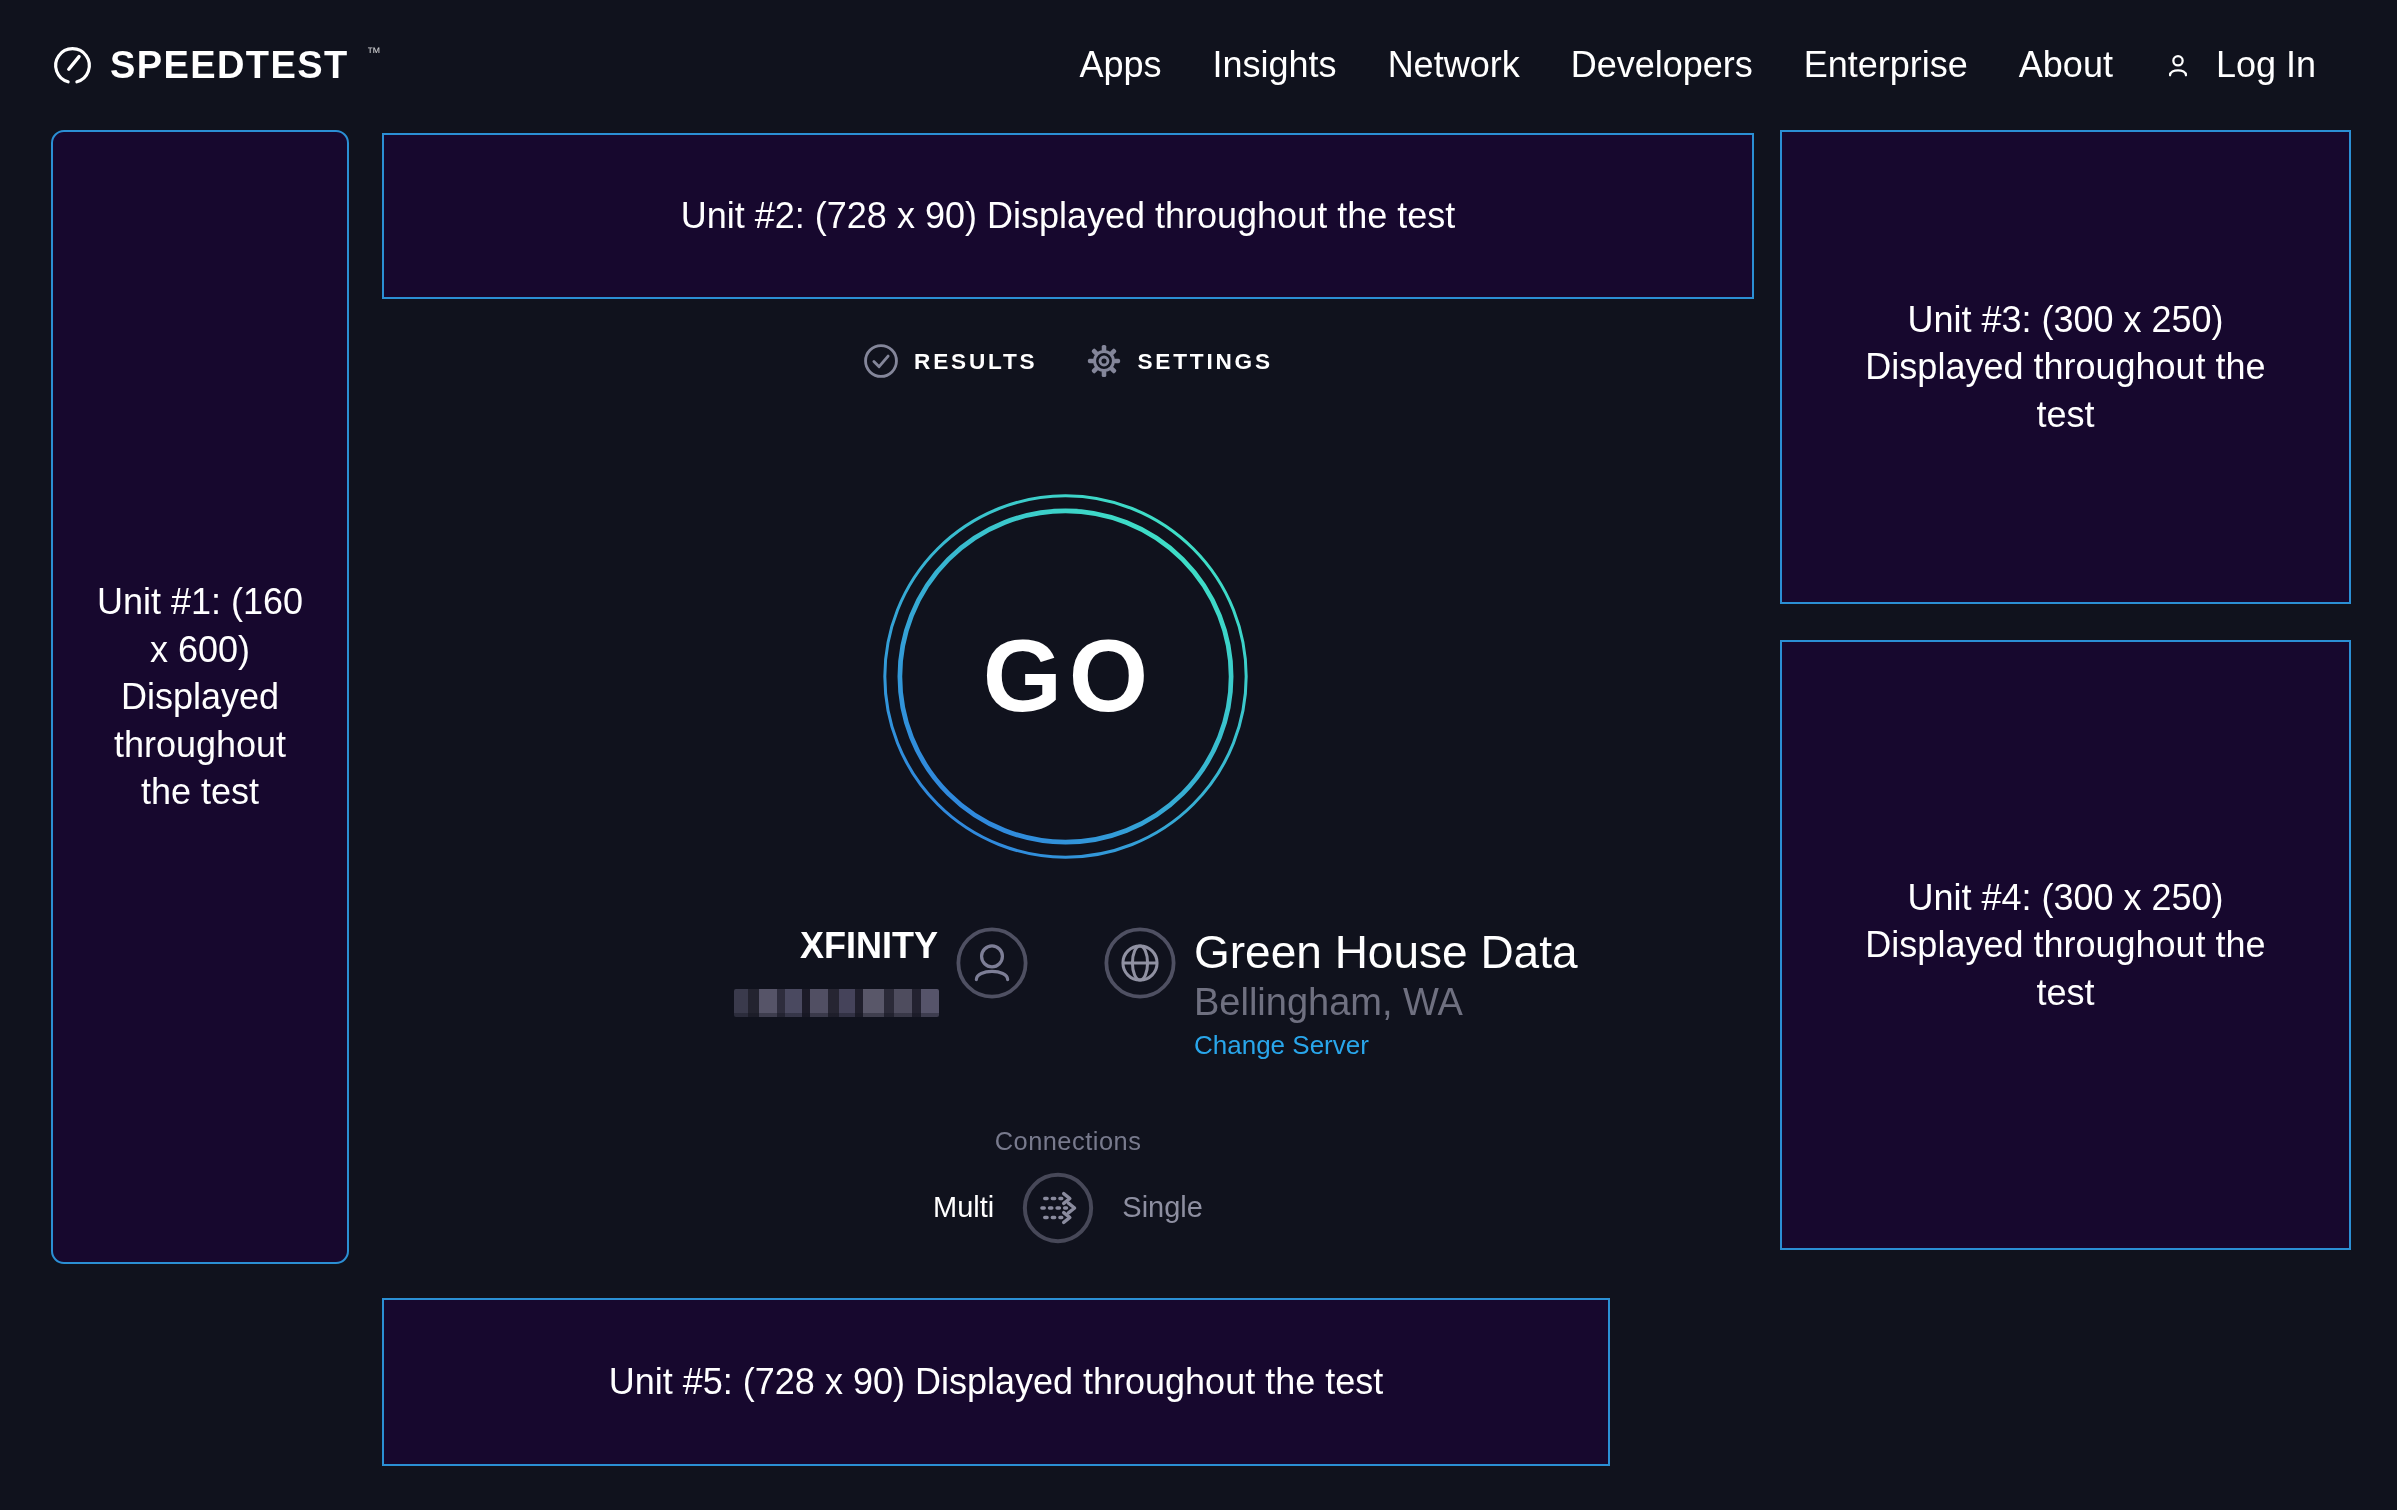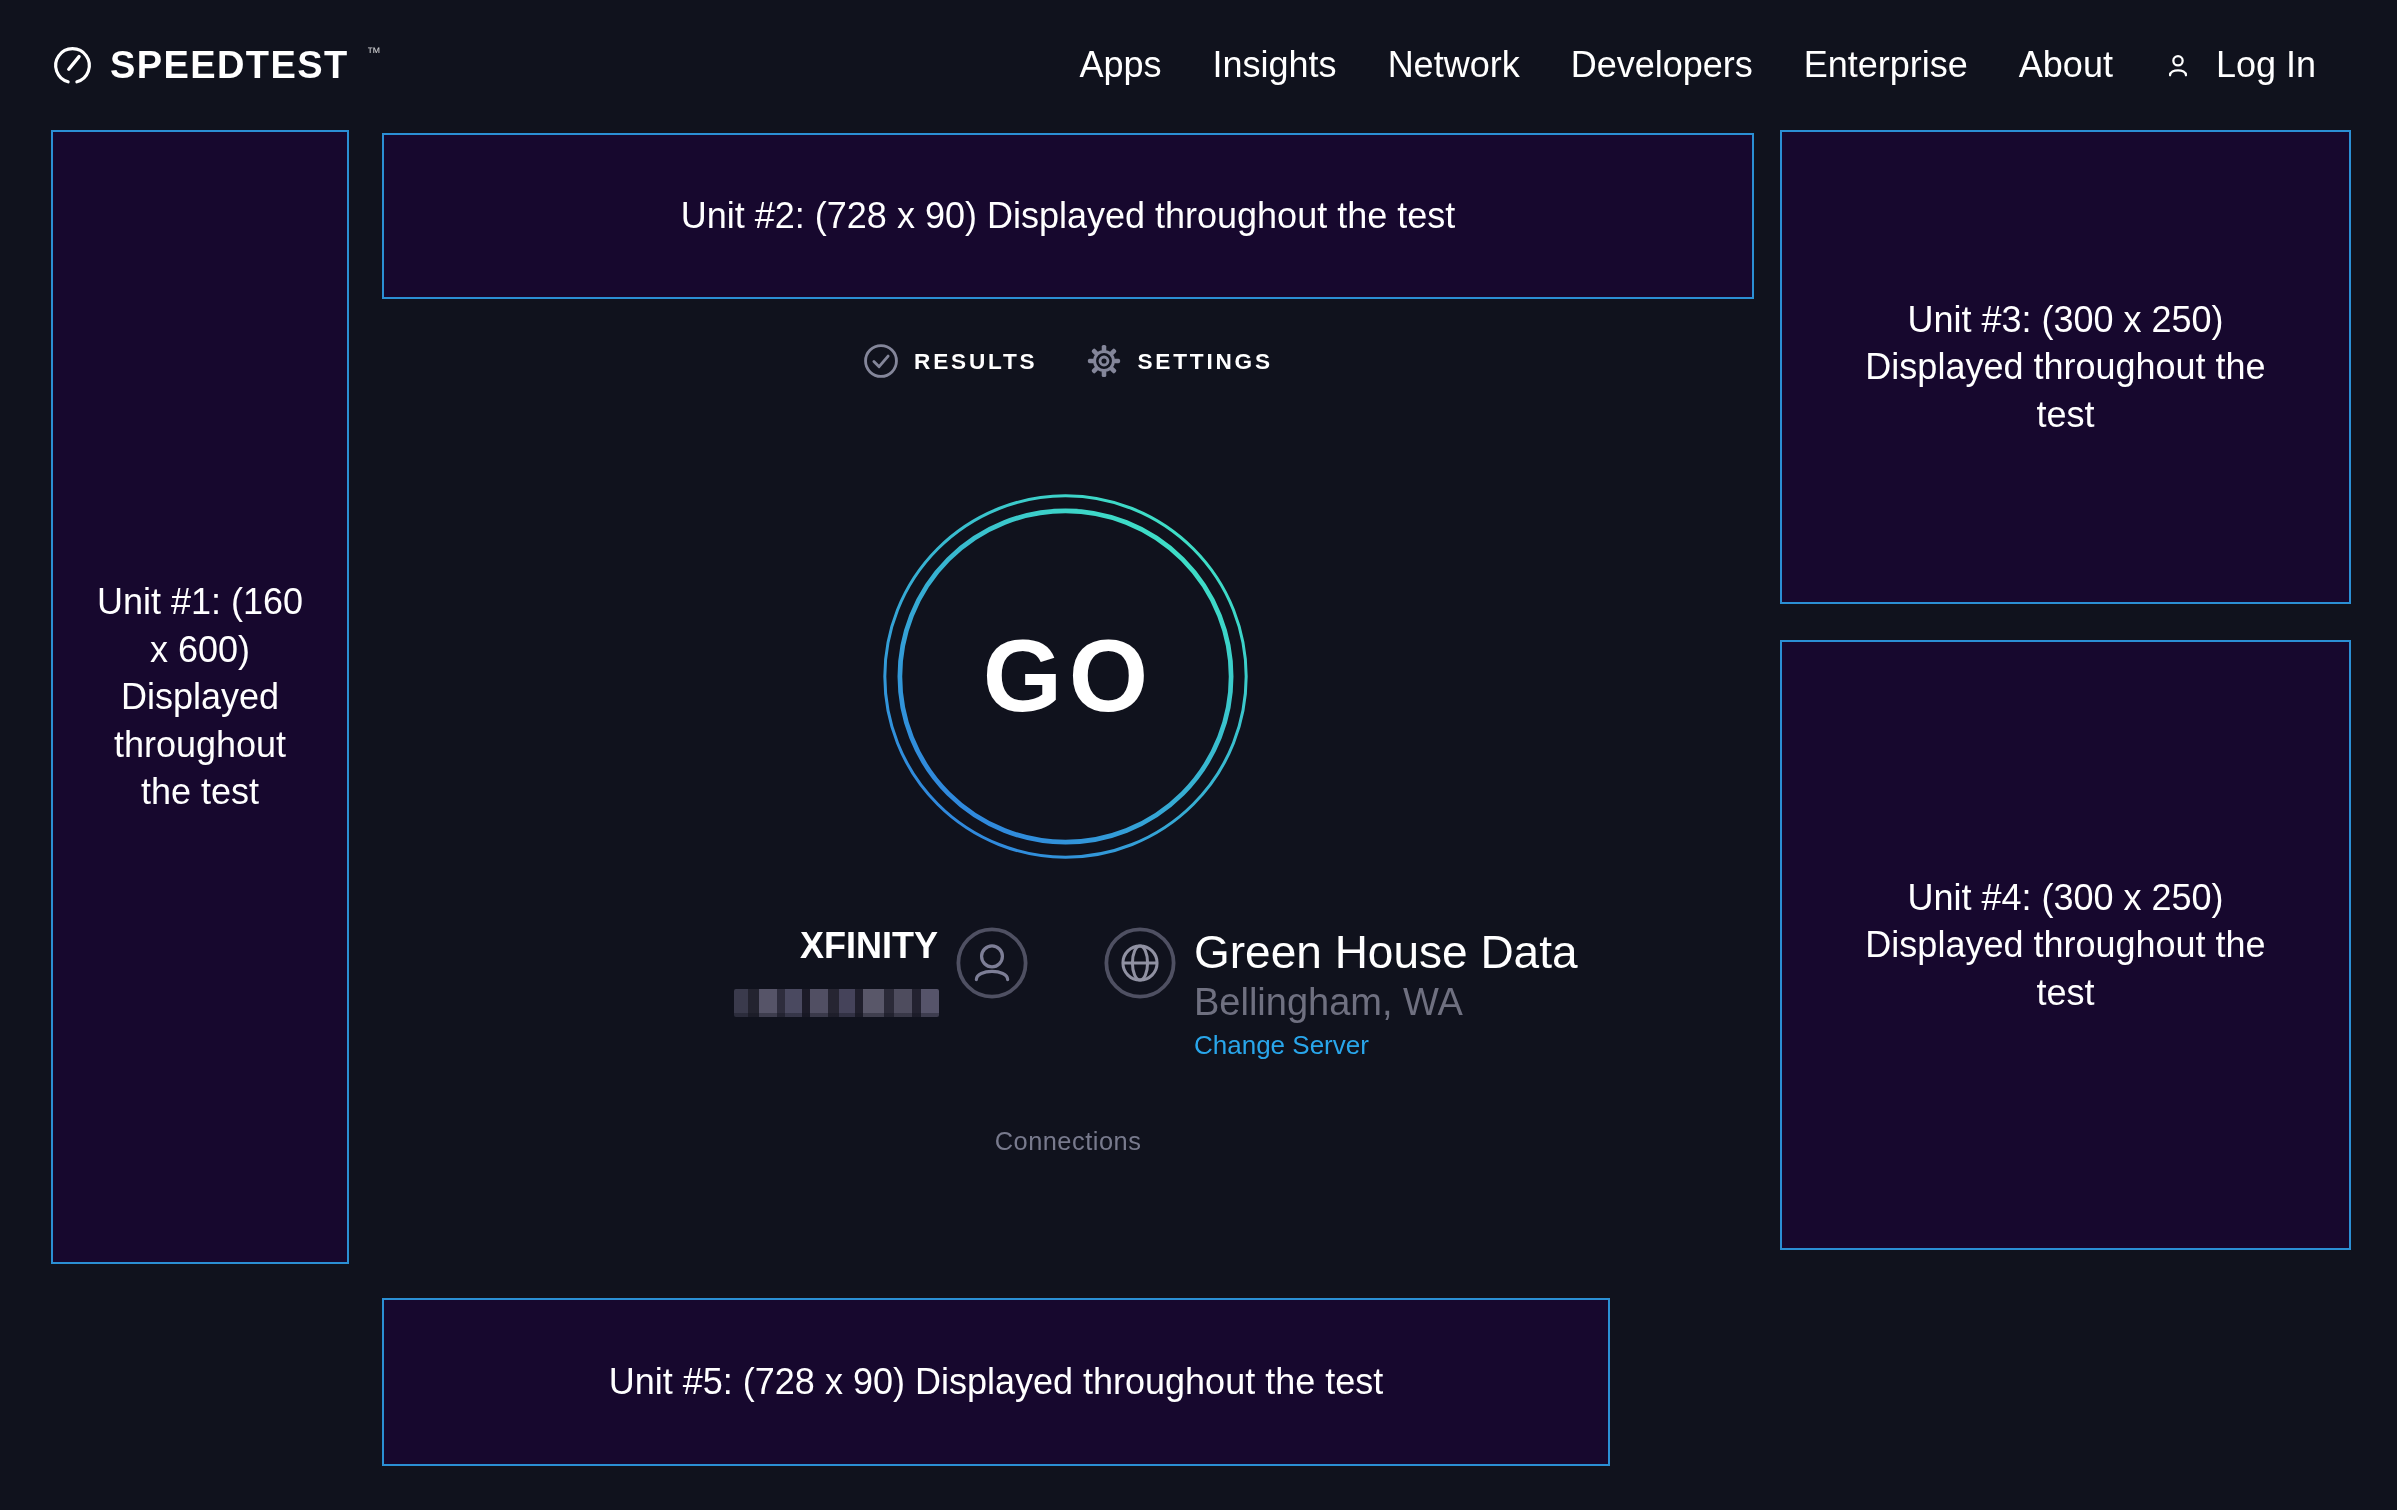--- a/index.html
+++ b/index.html
@@ -34,21 +34,21 @@
 
   
   .ad {
     position: absolute;
     background: #17082e;
     border: 2.8px solid #2b8fd4;
     display: flex; align-items: center; justify-content: center;
     text-align: center;
     font-size: 36px; line-height: 1.32; color: #ffffff;
   }
-  .ad-1 { left: 51px;   top: 130px;  width: 298px;  height: 1134px; }
+  .ad-1 { left: 51px;   top: 130px;  width: 298px;  height: 1134px; border-radius: 13px; }
   .ad-2 { left: 382px;  top: 133px;  width: 1372px; height: 166px; }
   .ad-3 { left: 1780px; top: 130px;  width: 571px;  height: 474px; }
   .ad-4 { left: 1780px; top: 640px;  width: 571px;  height: 610px; }
   .ad-5 { left: 382px;  top: 1298px; width: 1228px; height: 168px; }
   .ad-1 .ad-label { max-width: 211px; }
   .ad-3 .ad-label, .ad-4 .ad-label { max-width: 458px; }
 
   
   .tabs {
     position: absolute; left: 382px; top: 334px; width: 1372px; height: 56px;
@@ -228,15 +228,32 @@
       <ellipse cx="38" cy="38" rx="8" ry="18" stroke="#9091a2" stroke-width="3.2"></ellipse>
       <path d="M20 38 H56" stroke="#9091a2" stroke-width="3.2"></path>
     </svg>
   </div>
 
   <div class="server-name">Green House Data</div>
   <div class="server-location">Bellingham, WA</div>
   <a class="change-server">Change Server</a>
 
   <div class="connections-title">Connections</div>
+  <div class="toggle-row">
+    <span class="mode-multi">Multi</span>
+    <span class="toggle-btn">
+      <svg width="72" height="72" viewBox="0 0 76 76" fill="none">
+        <circle cx="38" cy="38" r="35" stroke="#474858" stroke-width="4.2"></circle>
+        <g stroke="#8a8b9e" stroke-width="3.6" stroke-linecap="round">
+          <path d="M24 28 H42" stroke-dasharray="2.5 5.5"></path>
+          <path d="M44 22.8 L50.5 28 L44 33.2" stroke-linejoin="round" stroke-dasharray="0"></path>
+          <path d="M21 38 H47" stroke-dasharray="2.5 5.5"></path>
+          <path d="M49 32.8 L55.5 38 L49 43.2" stroke-linejoin="round"></path>
+          <path d="M24 48 H42" stroke-dasharray="2.5 5.5"></path>
+          <path d="M44 42.8 L50.5 48 L44 53.2" stroke-linejoin="round"></path>
+        </g>
+      </svg>
+    </span>
+    <span class="mode-single">Single</span>
+  </div>
 
 </div>
 
 
 </body></html>

